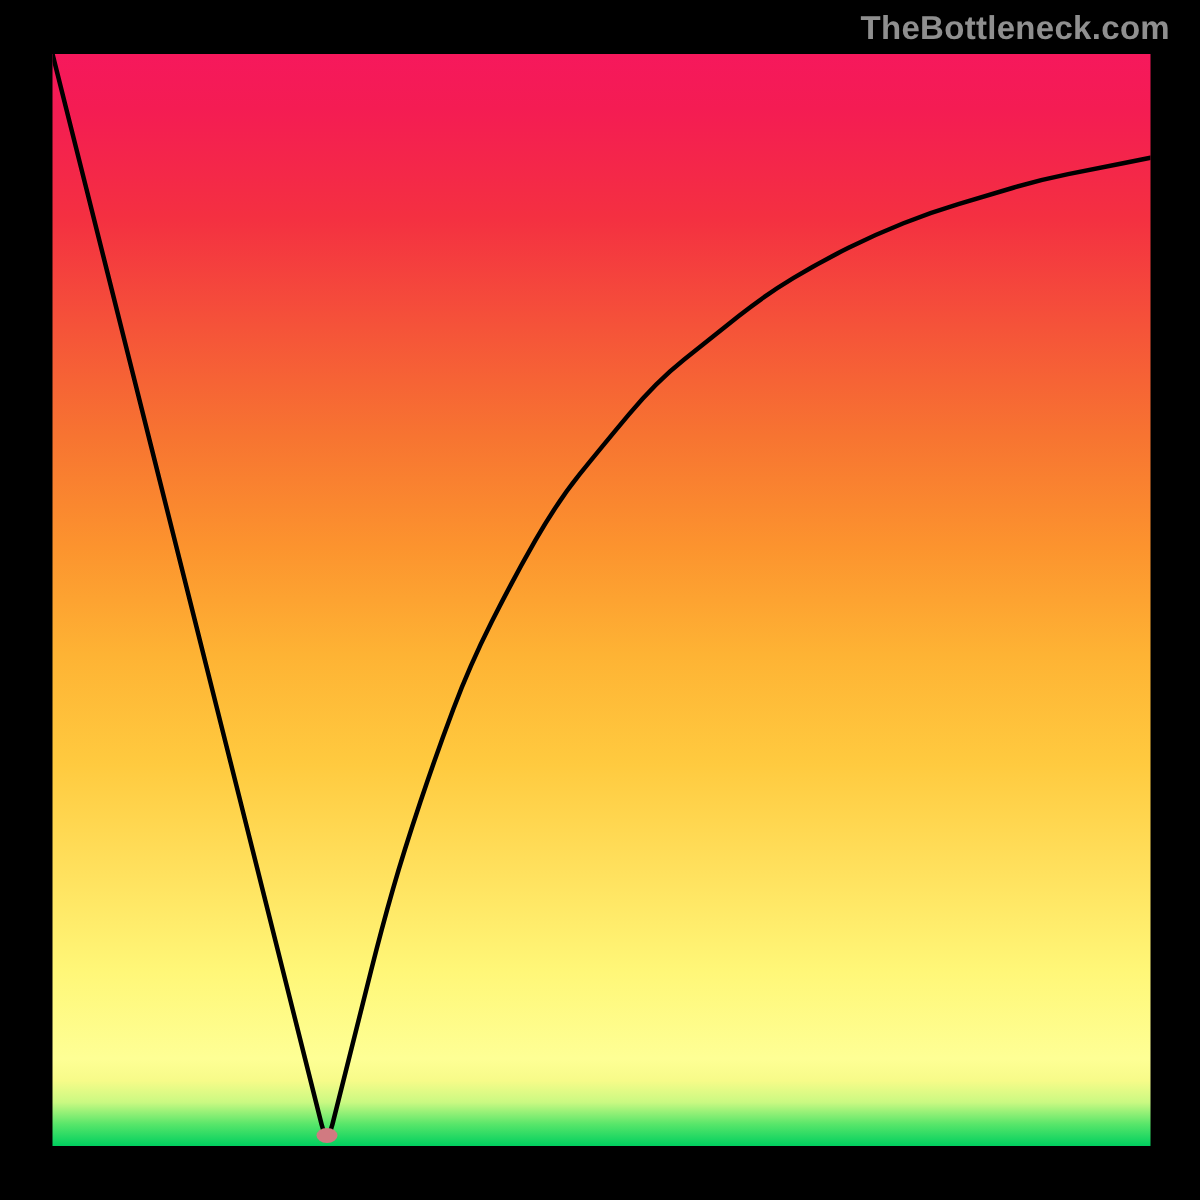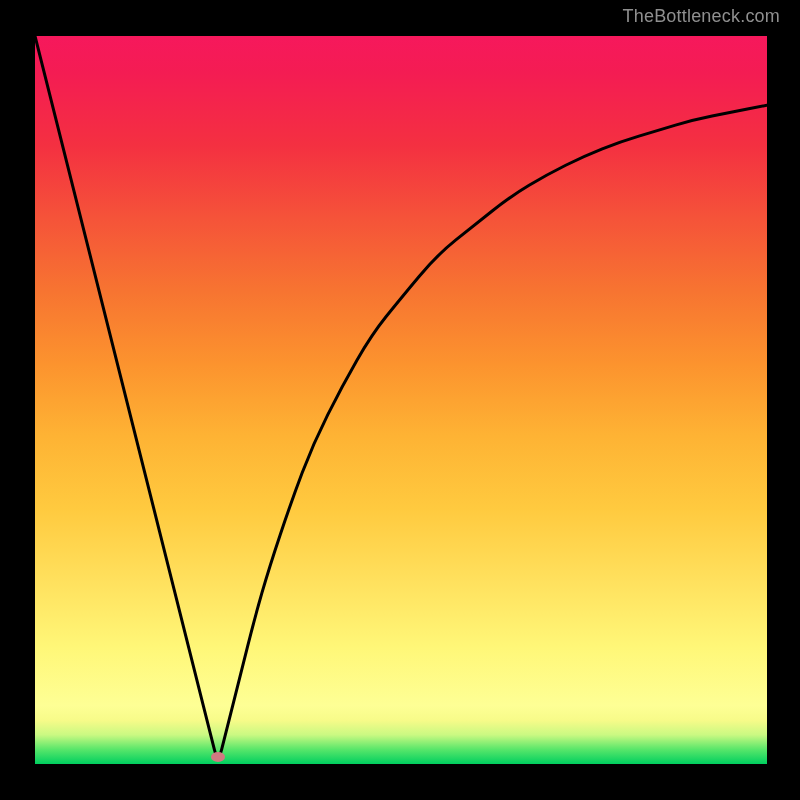--- a/index.html
+++ b/index.html
@@ -54,22 +54,22 @@
     height: 10px;
     border-radius: 50%;
     background: #d17a81;
     transform: translate(-50%, -50%);
   }
   .watermark {
     position: absolute;
     right: 20px;
     top: 6px;
     color: #8f8f8f;
-    font-size: 18px;
-    font-weight: 400;
+    font-size: 22px;
+    font-weight: 700;
     letter-spacing: 0.2px;
   }
 </style>
 </head>
 <body>
 
 <div class="chart-wrap">
   <div class="watermark">TheBottleneck.com</div>
 
   <div class="plot-area">

